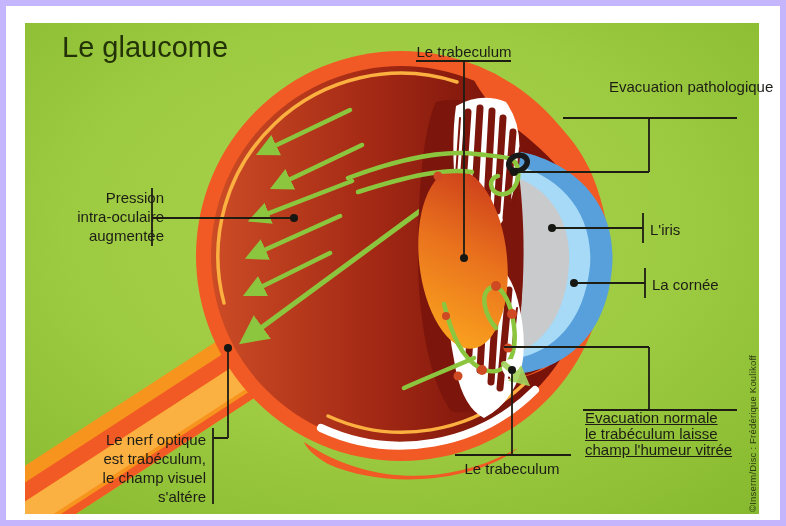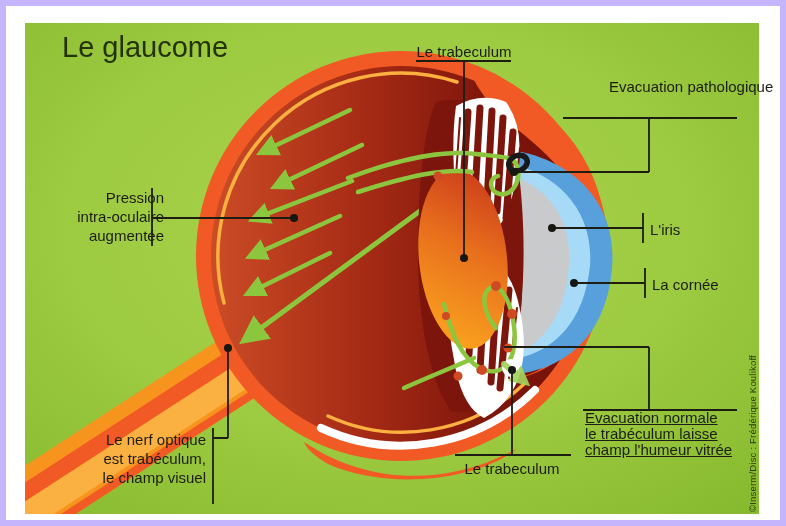--- a/index.html
+++ b/index.html
@@ -187,20 +187,21 @@
   </div>
 
   <div class="lbl" style="left:646px;top:269px;">
     <span>La cornée</span>
   </div>
 
   <div class="lbl right" style="left:55px;top:424px;width:145px;">
     <span>Le nerf optique</span>
     <span>est trabéculum,</span>
     <span>le champ visuel</span>
+    <span>s'altére</span>
   </div>
 
   <div class="lbl center" style="left:443px;top:453px;width:126px;">
     <span>Le trabeculum</span>
   </div>
 
   <div class="lbl tight" style="left:579px;top:404px;text-decoration:underline;">
     <span>Evacuation normale</span>
     <span>le trabéculum laisse</span>
     <span>champ l'humeur vitrée</span>

